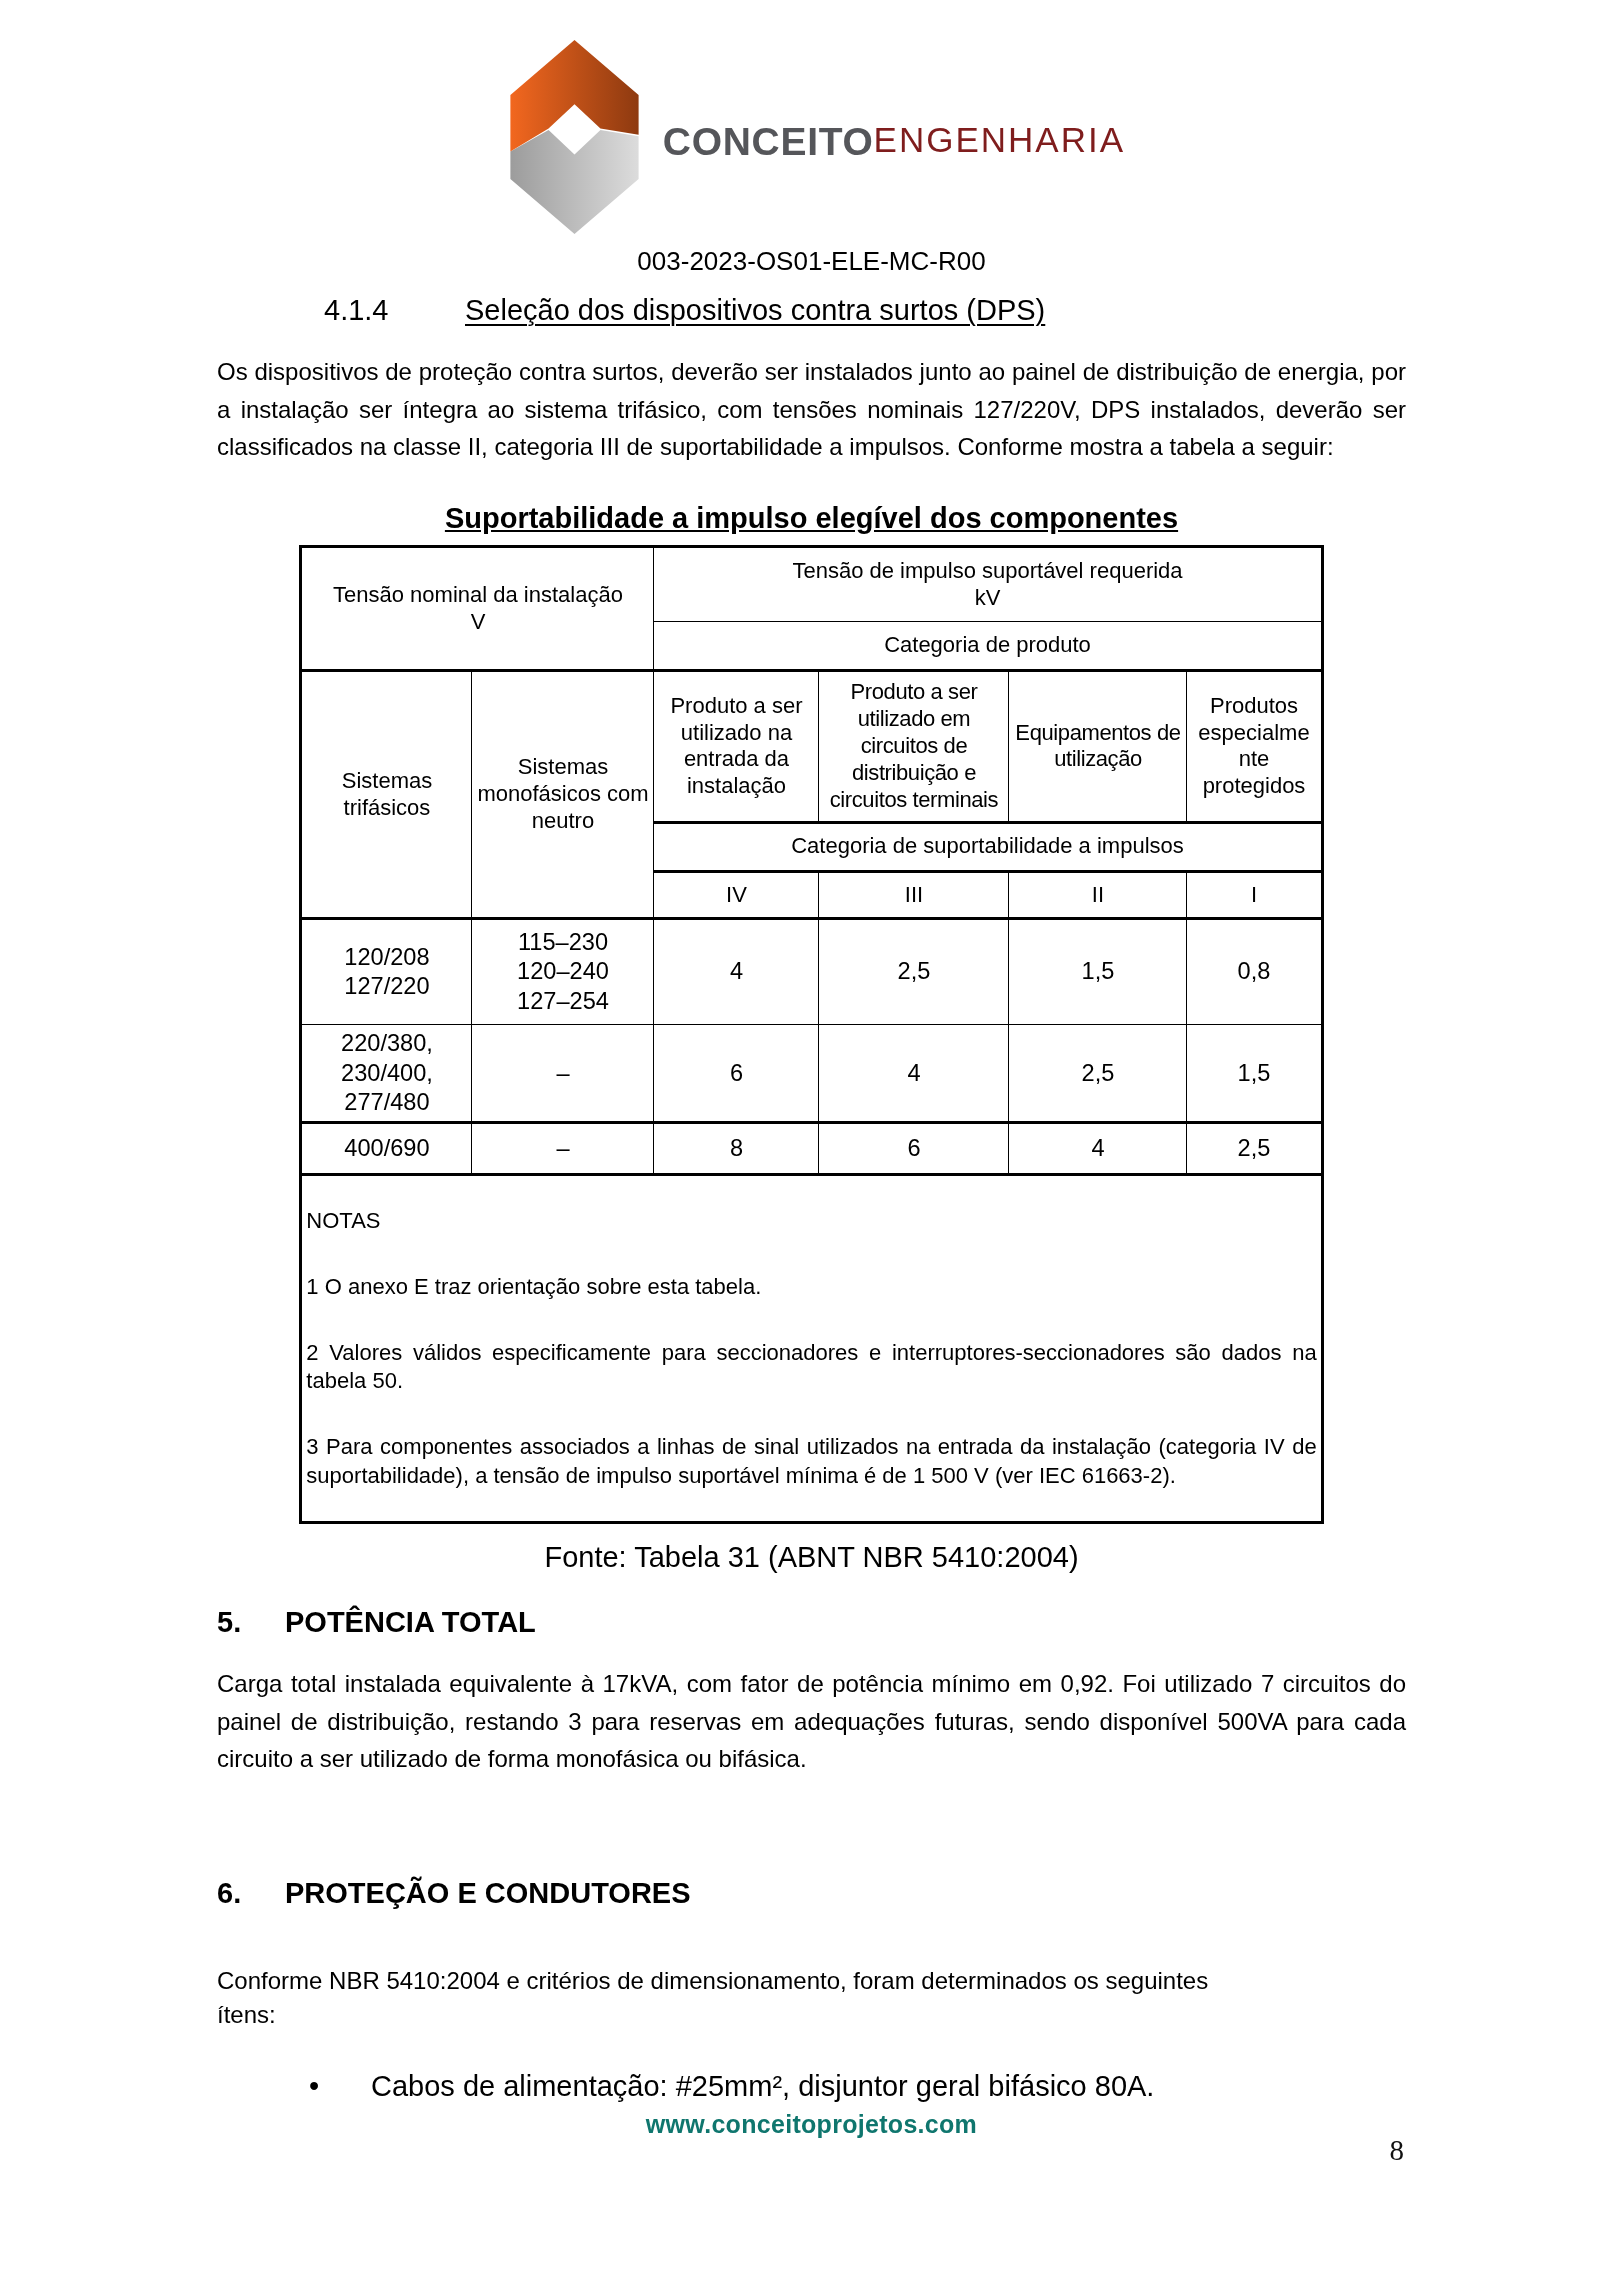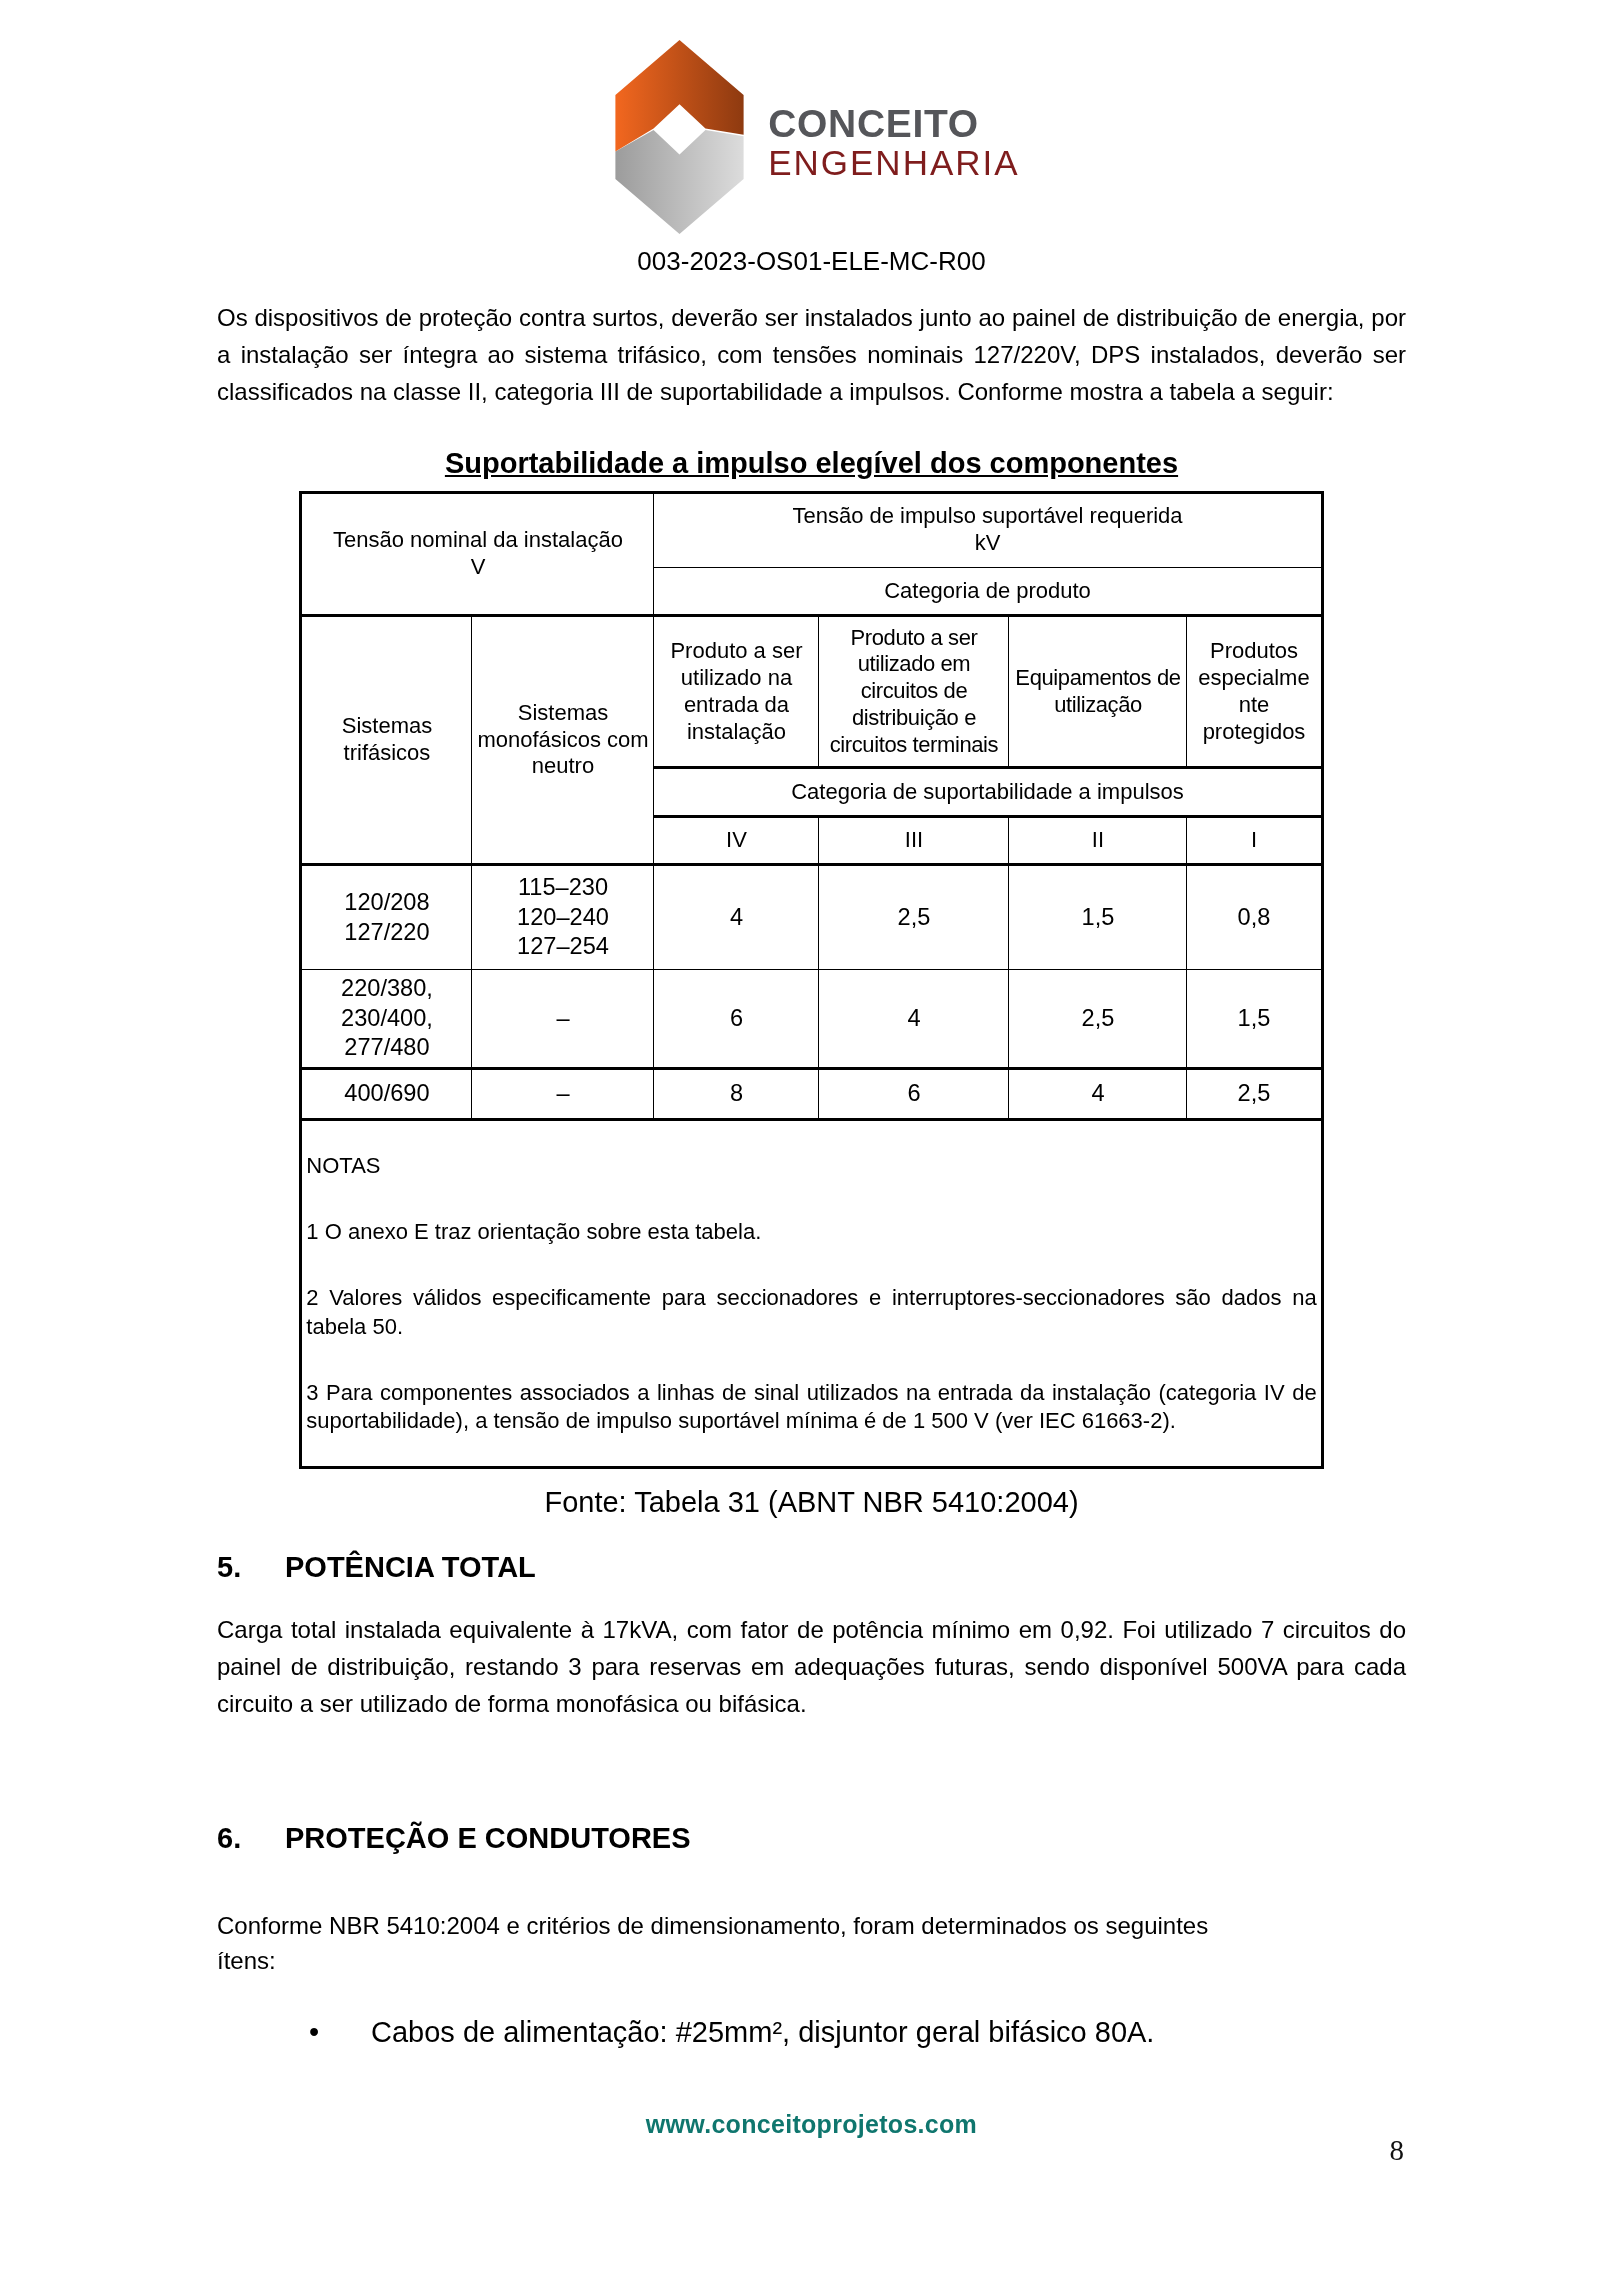--- a/index.html
+++ b/index.html
@@ -16,21 +16,21 @@
 
   
   .logo-row {
     padding-top: 37px;
     display: flex;
     justify-content: center;
     align-items: center;
     gap: 11.8px;
   }
   .logo-mark { width: 153px; height: 203px; flex: 0 0 auto; }
-  .logo-text { display: flex; flex-direction: column; transform: translateY(3.9px); }
+  .logo-text { display: flex; flex-direction: row; transform: translateY(3.9px); }
   .brand-name {
     font-size: 39px; font-weight: 700; letter-spacing: 0.7px; color: #55565a;
     line-height: 1.05;
   }
   .brand-sub {
     font-size: 35px; font-weight: 400; letter-spacing: 2px; color: #7f1d1d;
     margin-top: 0; line-height: 1.05;
   }
 
   
@@ -170,20 +170,23 @@
     <div class="logo-text">
       <span class="brand-name">CONCEITO</span>
       <span class="brand-sub">ENGENHARIA</span>
     </div>
   </div>
 
   <div class="content">
 
     <div class="doc-number">003-2023-OS01-ELE-MC-R00</div>
 
+    <div class="heading-414">
+      <span class="sec-num">4.1.4</span><span class="sec-title">Seleção dos dispositivos contra surtos (DPS)</span>
+    </div>
 
     <p class="para">Os dispositivos de proteção contra surtos, deverão ser instalados junto ao painel de distribuição de energia, por a instalação ser íntegra ao sistema trifásico, com tensões nominais 127/220V, DPS instalados, deverão ser classificados na classe II, categoria III de suportabilidade a impulsos. Conforme mostra a tabela a seguir:</p>
 
     <div class="table-title">Suportabilidade a impulso elegível dos componentes</div>
 
     <table class="impulse">
       <colgroup>
         <col style="width:171px">
           <col style="width:182px">
           <col style="width:165px">

